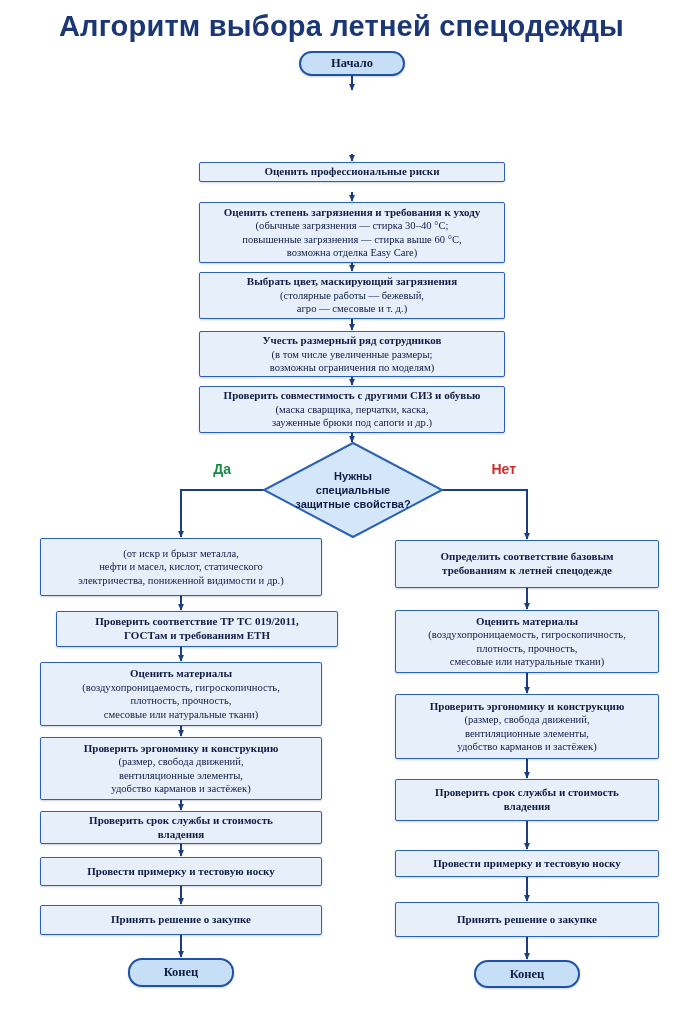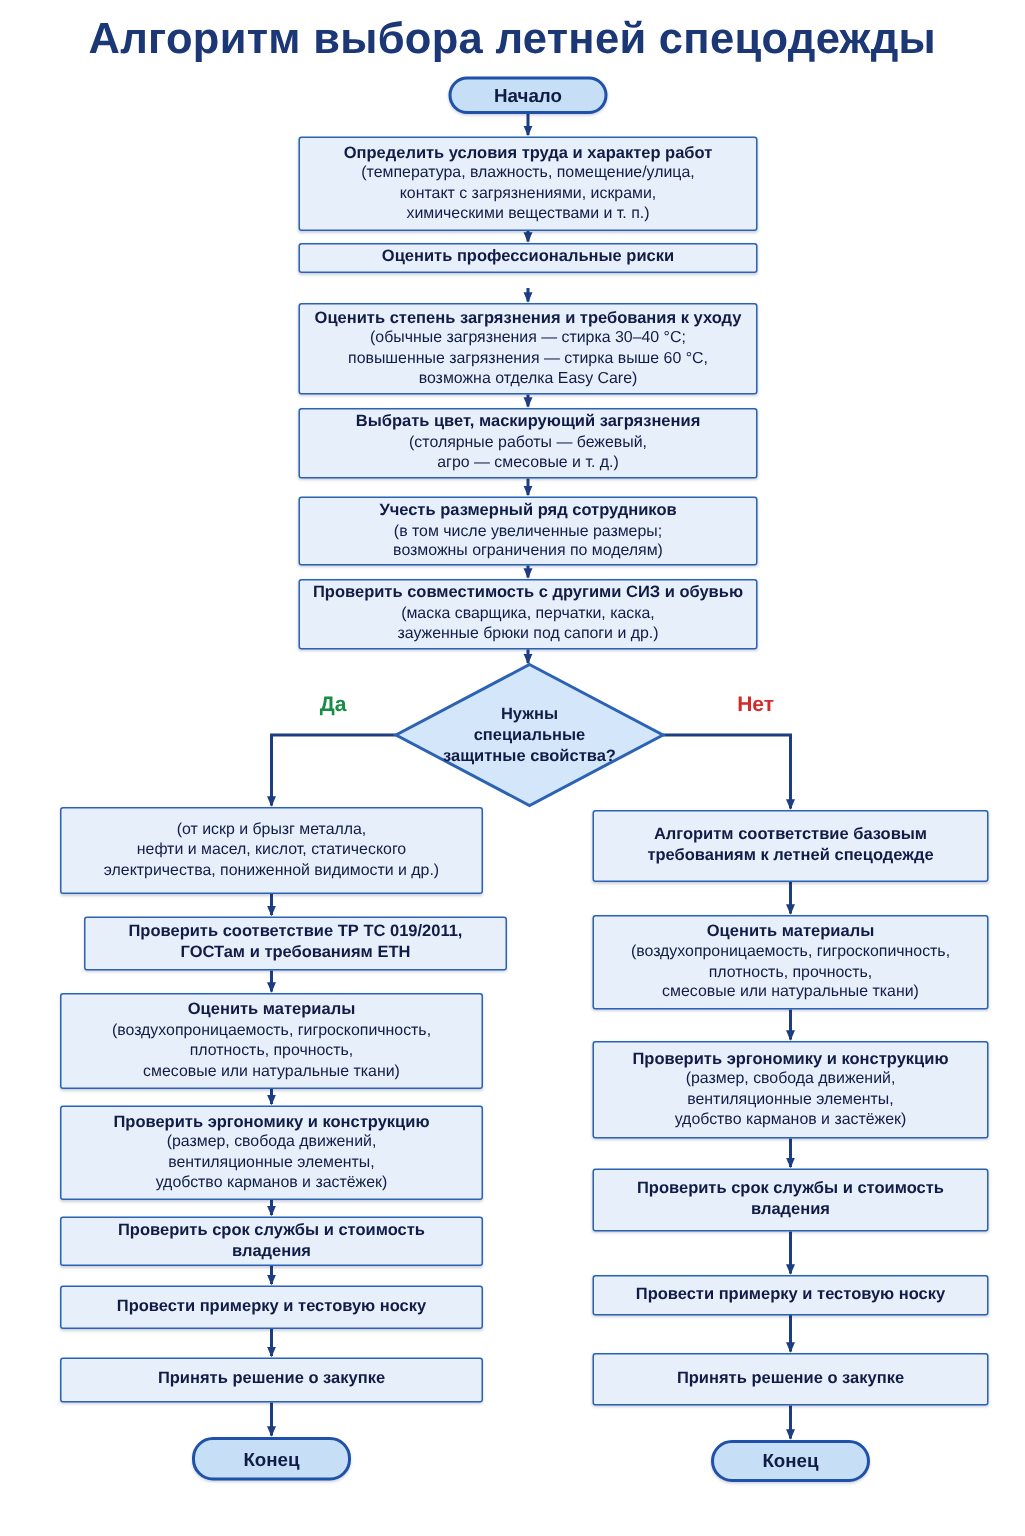--- a/index.html
+++ b/index.html
@@ -9,21 +9,21 @@
   }
   html,body{margin:0;padding:0;}
   body{background:#fff;font-family:"Liberation Sans","DejaVu Sans",sans-serif;}
   .canvas{position:relative;width:683px;height:1024px;background:var(--background);overflow:hidden;}
   .page-title{position:absolute;left:0;top:10px;width:683px;text-align:center;margin:0;
     font-size:29px;font-weight:bold;color:var(--title);letter-spacing:.2px;}
   .flow-svg{position:absolute;left:0;top:0;z-index:1;}
   .node{position:absolute;box-sizing:border-box;z-index:2;display:flex;flex-direction:column;
     justify-content:center;align-items:center;text-align:center;padding:2px 0;
     background:var(--box-fill);border:1.6px solid var(--box-border);border-radius:2px;
-    box-shadow:0 1px 2px rgba(16,42,96,.22);}
+    box-shadow:0 1px 2px rgba(16,42,96,.22);font-family:Liberation Serif, serif;}
   .nt{font-weight:bold;font-size:11px;line-height:1.26;color:var(--text);white-space:pre-line;}
   .nd{font-size:10.6px;line-height:1.26;color:var(--text);white-space:pre-line;}
   .terminal{border-radius:14px;background:var(--terminal-fill);border:2px solid var(--terminal-border);
     font-weight:bold;font-size:12.5px;color:var(--text);}
   .decision-label{position:absolute;z-index:2;display:flex;justify-content:center;align-items:center;
     text-align:center;font-weight:bold;font-size:11px;line-height:1.3;color:var(--text);white-space:pre-line;}
   .branch-label{position:absolute;z-index:2;text-align:right;font-weight:bold;font-size:14px;}
   .branch-yes{color:var(--yes);}
   .branch-no{color:var(--no);}
 </style>
@@ -67,26 +67,20 @@
       <polyline points="527,876 527,901"></polyline>
       <polyline points="527,937 527,959"></polyline>
     </g>
     <polygon points="353,443 442,490 353,537 264,490" style="fill:var(--diamond-fill);stroke:var(--box-border);stroke-width:2"></polygon>
   </svg>
 
   <div class="node terminal" style="left:299px;top:51px;width:106px;height:25px">
     <span>Начало</span>
   </div>
 
-  <div class="node" style="left:199px;top:91px;width:306px;height:63px">
-    <div class="nt">Определить условия труда и характер работ</div>
-    <div class="nd">(температура, влажность, помещение/улица,
-контакт с загрязнениями, искрами,
-химическими веществами и т. п.)</div>
-  </div>
   <div class="node" style="left:199px;top:162px;width:306px;height:20px">
     <div class="nt">Оценить профессиональные риски</div>
   </div>
   <div class="node" style="left:199px;top:202px;width:306px;height:61px">
     <div class="nt">Оценить степень загрязнения и требования к уходу</div>
     <div class="nd">(обычные загрязнения — стирка 30–40 °C;
 повышенные загрязнения — стирка выше 60 °C,
 возможна отделка Easy Care)</div>
   </div>
   <div class="node" style="left:199px;top:272px;width:306px;height:47px">
@@ -140,21 +134,21 @@
     <div class="nt">Провести примерку и тестовую носку</div>
   </div>
   <div class="node" style="left:40px;top:905px;width:282px;height:30px">
     <div class="nt">Принять решение о закупке</div>
   </div>
   <div class="node terminal" style="left:128px;top:958px;width:106px;height:29px">
     <span>Конец</span>
   </div>
 
   <div class="node" style="left:395px;top:540px;width:264px;height:48px">
-    <div class="nt">Алгоритм соответствие базовым
+    <div class="nt">Определить соответствие базовым
 требованиям к летней спецодежде</div>
   </div>
   <div class="node" style="left:395px;top:610px;width:264px;height:63px">
     <div class="nt">Оценить материалы</div>
     <div class="nd">(воздухопроницаемость, гигроскопичность,
 плотность, прочность,
 смесовые или натуральные ткани)</div>
   </div>
   <div class="node" style="left:395px;top:694px;width:264px;height:65px">
     <div class="nt">Проверить эргономику и конструкцию</div>

